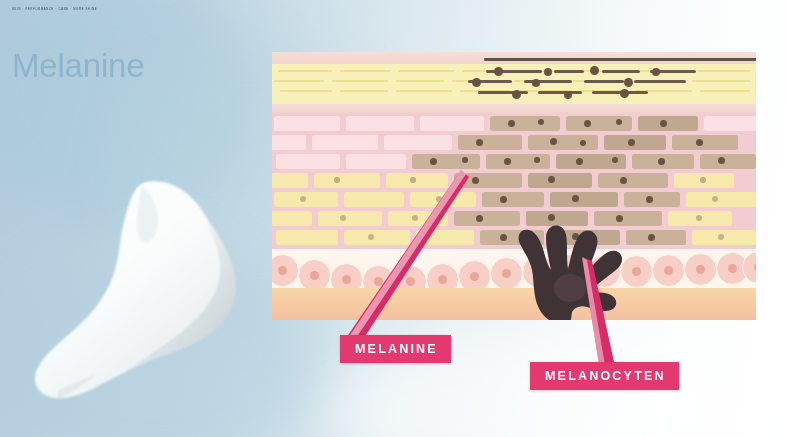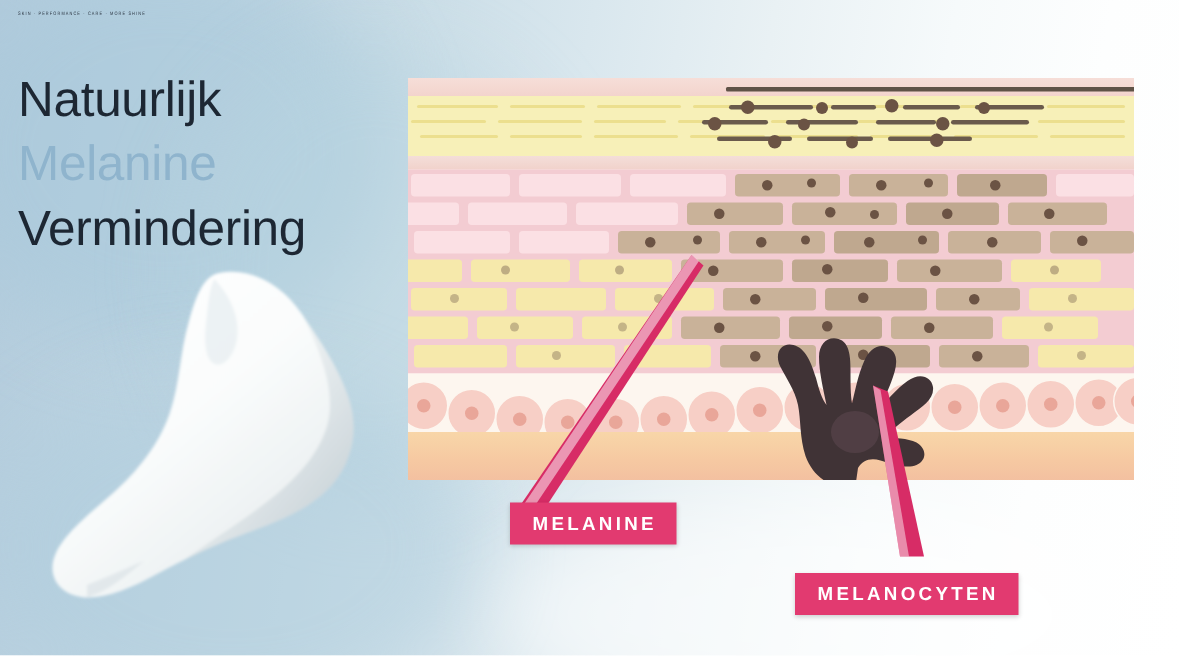--- a/index.html
+++ b/index.html
@@ -84,40 +84,38 @@
   
   .pointer{position:absolute;pointer-events:none;}
   .badge{
     position:absolute;
     background:#e23a70;color:#ffffff;
     font-size:12.5px;font-weight:700;letter-spacing:2.2px;
     padding:7px 13px 7px 15px;white-space:nowrap;
     box-shadow:0 1px 3px rgba(0,0,0,.18);
   }
   #badge-melanine{left:340px;top:335px;}
-  #badge-melanocyten{left:530px;top:362px;margin-top:20px;}
+  #badge-melanocyten{left:530px;top:362px;}
 </style>
 </head>
 <body>
 
 <div id="stage">
 
   <div class="bg-blob bb1"></div>
   <div class="bg-blob bb2"></div>
   <div class="bg-blob bb3"></div>
   <div class="bg-blob bb4"></div>
 
   <div id="logo">
     <div class="tagline">SKIN  ·  PERFORMANCE  ·  CARE  ·  MORE  SHINE</div>
   </div>
 
   <div id="headline">
-    <div class="ln l1">Natuurlijk</div>
     <div class="ln l2">Melanine</div>
-    <div class="ln l3">Vermindering</div>
   </div>
 
   <svg id="cream" viewBox="0 0 248 232">
     <defs>
       <linearGradient id="creamG" x1="0.15" y1="0" x2="0.9" y2="1">
         <stop offset="0%" stop-color="#ffffff"></stop>
         <stop offset="42%" stop-color="#fafcfc"></stop>
         <stop offset="72%" stop-color="#eef2f3"></stop>
         <stop offset="100%" stop-color="#dfe6e9"></stop>
       </linearGradient>

